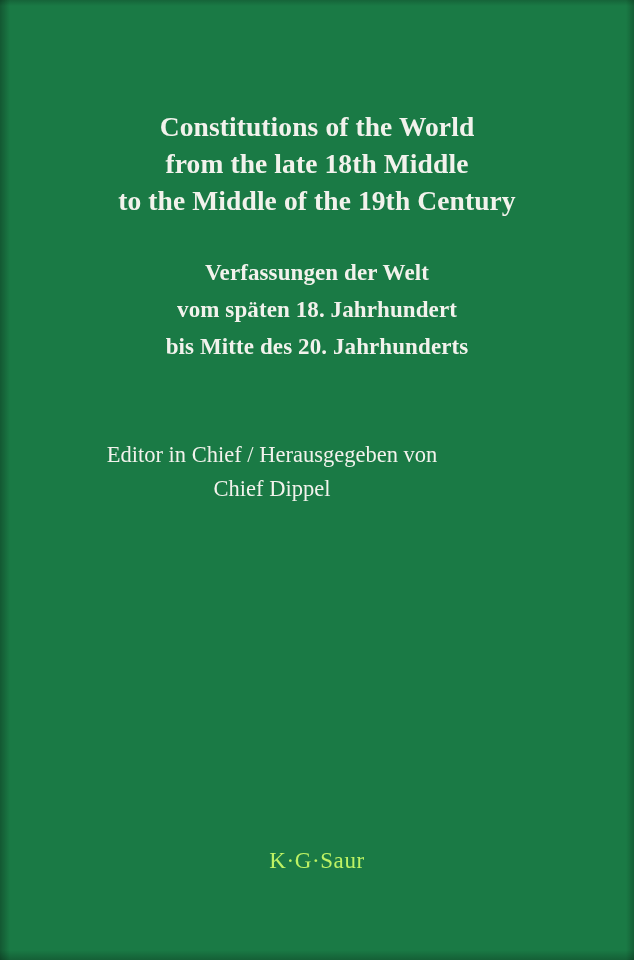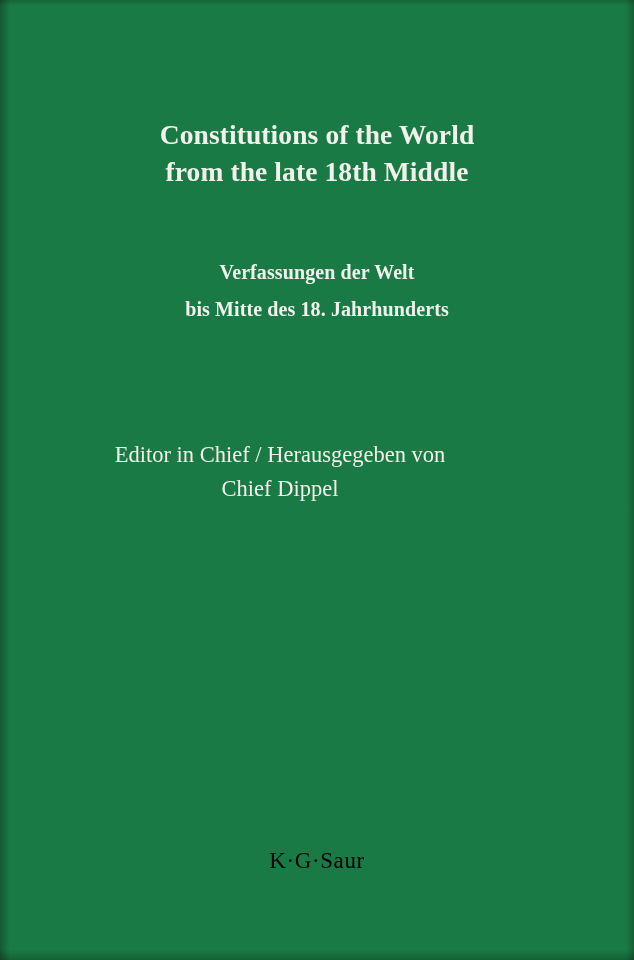--- a/index.html
+++ b/index.html
@@ -57,95 +57,96 @@
     background: linear-gradient(to top, rgba(0,0,0,0.22), rgba(0,0,0,0.0));
     pointer-events: none;
   }
 
   .title-block {
     position: absolute;
     left: 0;
     top: 108px;
     width: 634px;
     text-align: center;
-    margin-top: 8px;
   }
   .title-line {
     color: #f2f2ec;
     font-weight: bold;
     font-size: 27.5px;
     line-height: 37px;
     letter-spacing: 0.1px;
     white-space: nowrap;
   }
 
   .subtitle-block {
     position: absolute;
     left: 0;
     top: 254px;
     width: 634px;
     text-align: center;
   }
   .subtitle-line {
     color: #f2f2ec;
     font-weight: bold;
-    font-size: 20px;
+    font-size: 23px;
     line-height: 37px;
     letter-spacing: 0.1px;
     white-space: nowrap;
   }
 
   .editor-block {
     position: absolute;
-    left: 8px;
+    left: 0;
     top: 438px;
     width: 544px;
     text-align: center;
   }
   .editor-line {
     color: #f2f2ec;
     font-weight: normal;
     font-size: 22.5px;
     line-height: 34px;
     white-space: nowrap;
   }
 
   .publisher-block {
     position: absolute;
     left: 0;
     top: 848px;
     width: 634px;
     text-align: center;
   }
   .publisher-name {
-    color: #000000;
+    color: #bef264;
     font-weight: normal;
     font-size: 23px;
     letter-spacing: 0.6px;
     white-space: nowrap;
   }
 </style>
 </head>
 <body>
 
 <div class="book-cover">
 
   <div class="cover-edge-left"></div>
   <div class="cover-edge-right"></div>
   <div class="cover-edge-top"></div>
   <div class="cover-edge-bottom"></div>
 
   <div class="title-block">
     <div class="title-line">Constitutions of the World</div>
     <div class="title-line">from the late 18th Middle</div>
+    <div class="title-line">to the Middle of the 19th Century</div>
   </div>
 
   <div class="subtitle-block">
     <div class="subtitle-line">Verfassungen der Welt</div>
-    <div class="subtitle-line">bis Mitte des 18. Jahrhunderts</div>
+    <div class="subtitle-line">vom späten 18. Jahrhundert</div>
+    <div class="subtitle-line">bis Mitte des 20. Jahrhunderts</div>
   </div>
 
   <div class="editor-block">
     <div class="editor-line">Editor in Chief / Herausgegeben von</div>
     <div class="editor-line">Chief Dippel</div>
   </div>
 
   <div class="publisher-block">
     <div class="publisher-name">K·G·Saur</div>
   </div>

